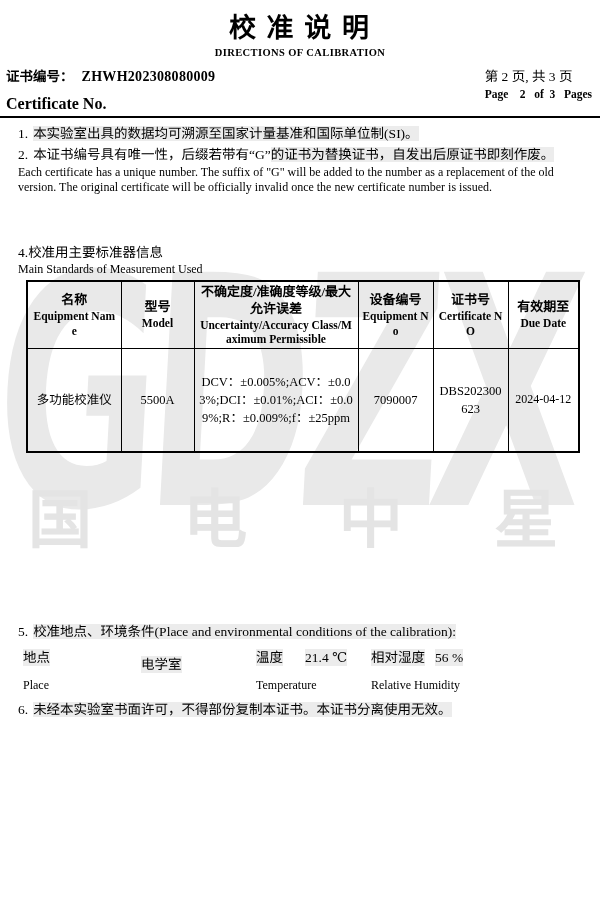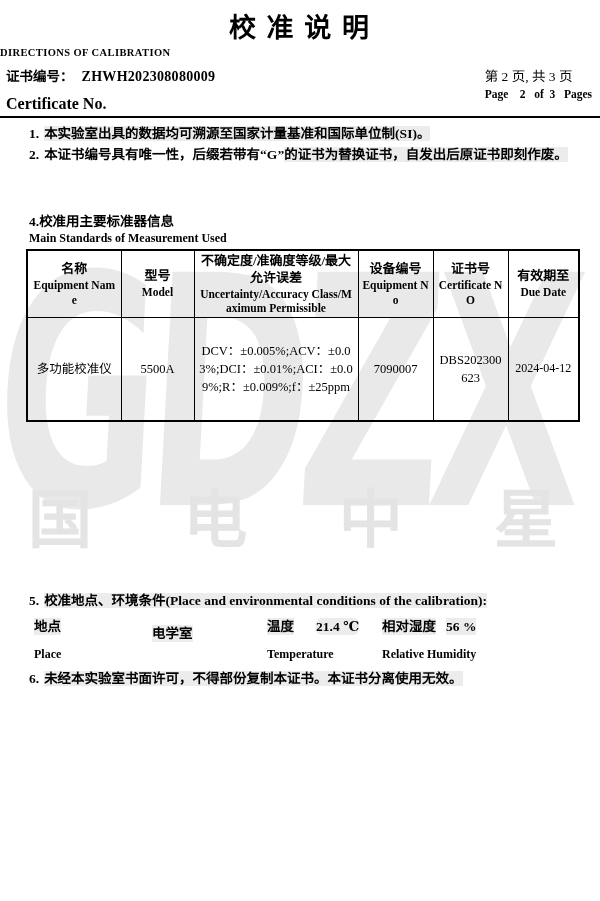--- a/index.html
+++ b/index.html
@@ -37,36 +37,36 @@
     font-weight:700;font-size:64px;line-height:1;
     color:#e4e4e4;
   }
   
   .content{position:relative;z-index:1;}
   .title{
     margin-top:6px;text-align:center;
     font-size:27px;font-weight:bold;letter-spacing:2px;
   }
   .subtitle{
-    margin-top:2px;
+    margin-top:2px;text-align:center;
     font-size:10.5px;font-weight:bold;letter-spacing:0.4px;
   }
   .meta-row{
     display:flex;justify-content:space-between;align-items:flex-start;
     margin:7px 8px 0 6px;
   }
   .meta-left .line1{font-size:13.5px;font-weight:600;}
   .cert-no{font-size:14px;font-weight:bold;padding-left:8px;letter-spacing:0.3px;}
   .meta-left .line2{font-size:16px;font-weight:bold;margin-top:10px;}
   .meta-right{text-align:left;}
   .meta-right .line1{font-size:13.5px;}
   .meta-right .line2{font-size:11.5px;font-weight:600;margin-top:3px;}
   .pre{white-space:pre;}
   .rule{border-top:2.5px solid var(--ink);margin-top:3px;}
-  .body-wrap{padding:0 8px 0 29px;font-weight:bold;}
+  .body-wrap{padding:0 8px 0 18px;}
   .item{font-size:13.5px;line-height:1.28;}
   .item .en{font-size:12px;line-height:1.25;margin-top:1px;white-space:pre-wrap;}
   .num{display:inline;}
   .gap{padding-right:5px;}
   .hl{background:var(--highlight);}
   .sec1{margin-top:7px;}
   .sec2{margin-top:4px;}
   .sec3{margin-top:6px;}
   .sec3 .ref-line{margin-top:1px;font-size:13px;}
   .sec4{margin-top:49px;}
@@ -94,21 +94,21 @@
   tr.r1{height:36px;}
   td{font-size:12.5px;line-height:1.45;}
   td.c-date{font-size:12px;white-space:nowrap;word-break:keep-all;}
   
   .conditions{position:relative;height:48px;margin-top:9px;}
   .conditions span{position:absolute;font-size:13.5px;}
   .conditions .en{font-size:12px;}
   .c-place-zh{left:5px;top:0;}
   .c-place-val{left:123px;top:7px;}
   .c-temp-zh{left:238px;top:0;}
-  .c-temp-val{left:287px;top:0;font-size:13px;border-radius:6px;}
+  .c-temp-val{left:287px;top:0;font-size:13px;}
   .c-rh-zh{left:353px;top:0;}
   .c-rh-val{left:417px;top:0;font-size:13px;}
   .c-place-en{left:5px;top:28px;}
   .c-temp-en{left:238px;top:28px;}
   .c-rh-en{left:353px;top:28px;}
 </style>
 </head>
 <body>
 
 <div class="page">
@@ -144,20 +144,21 @@
     <div class="rule"></div>
 
     <div class="body-wrap">
 
       <div class="item sec1">
         <span class="num gap">1.</span><span class="hl">本实验室出具的数据均可溯源至国家计量基准和国际单位制(SI)。</span>
       </div>
 
       <div class="item sec2">
         <span class="num gap">2.</span><span>本证书编号具有唯一性，后缀若带有“G”</span><span class="hl">的证书为替换证书，自发出后原证书即刻作废。</span>
+        <div class="en">Each certificate has a unique number. The suffix of "G" will be added to the number as a replacement of the old version. The original certificate will be officially invalid once the new certificate number is issued.</div>
       </div>
 
 
       <div class="item sec4">
         <div>
           <span class="num">4.</span><span>校准用主要标准器信息</span>
         </div>
         <div class="en">Main Standards of Measurement Used</div>
       </div>
     </div>

